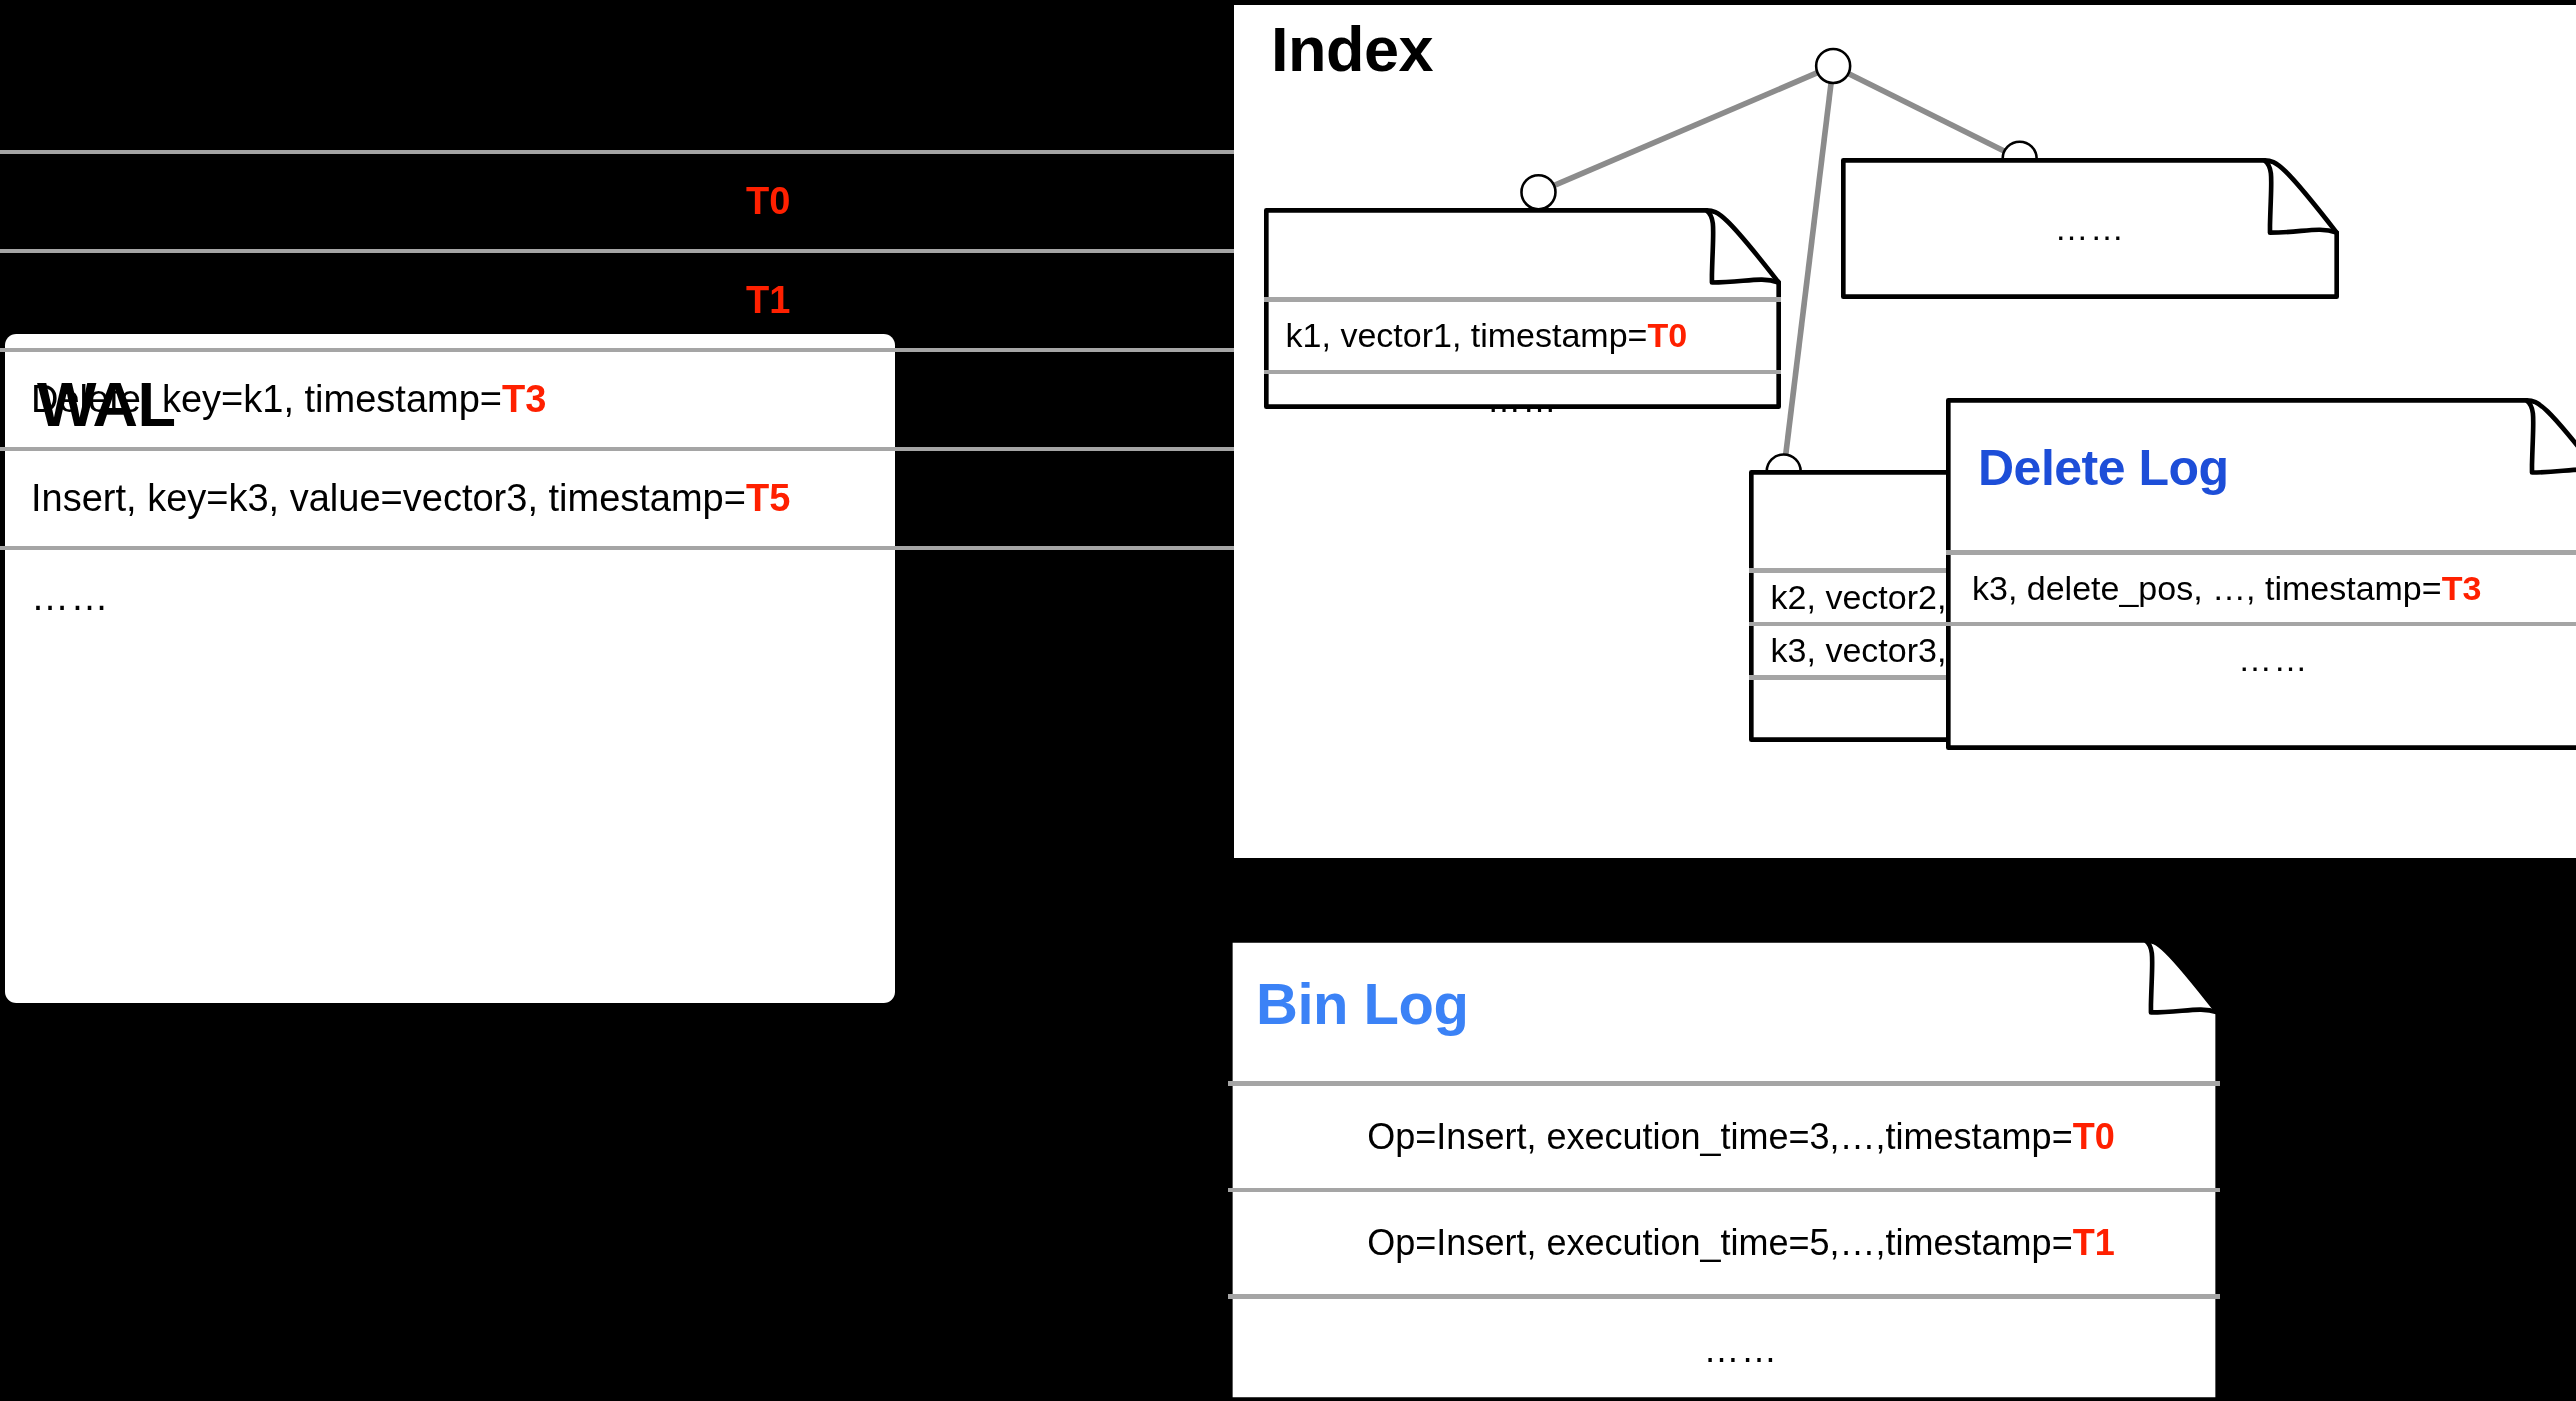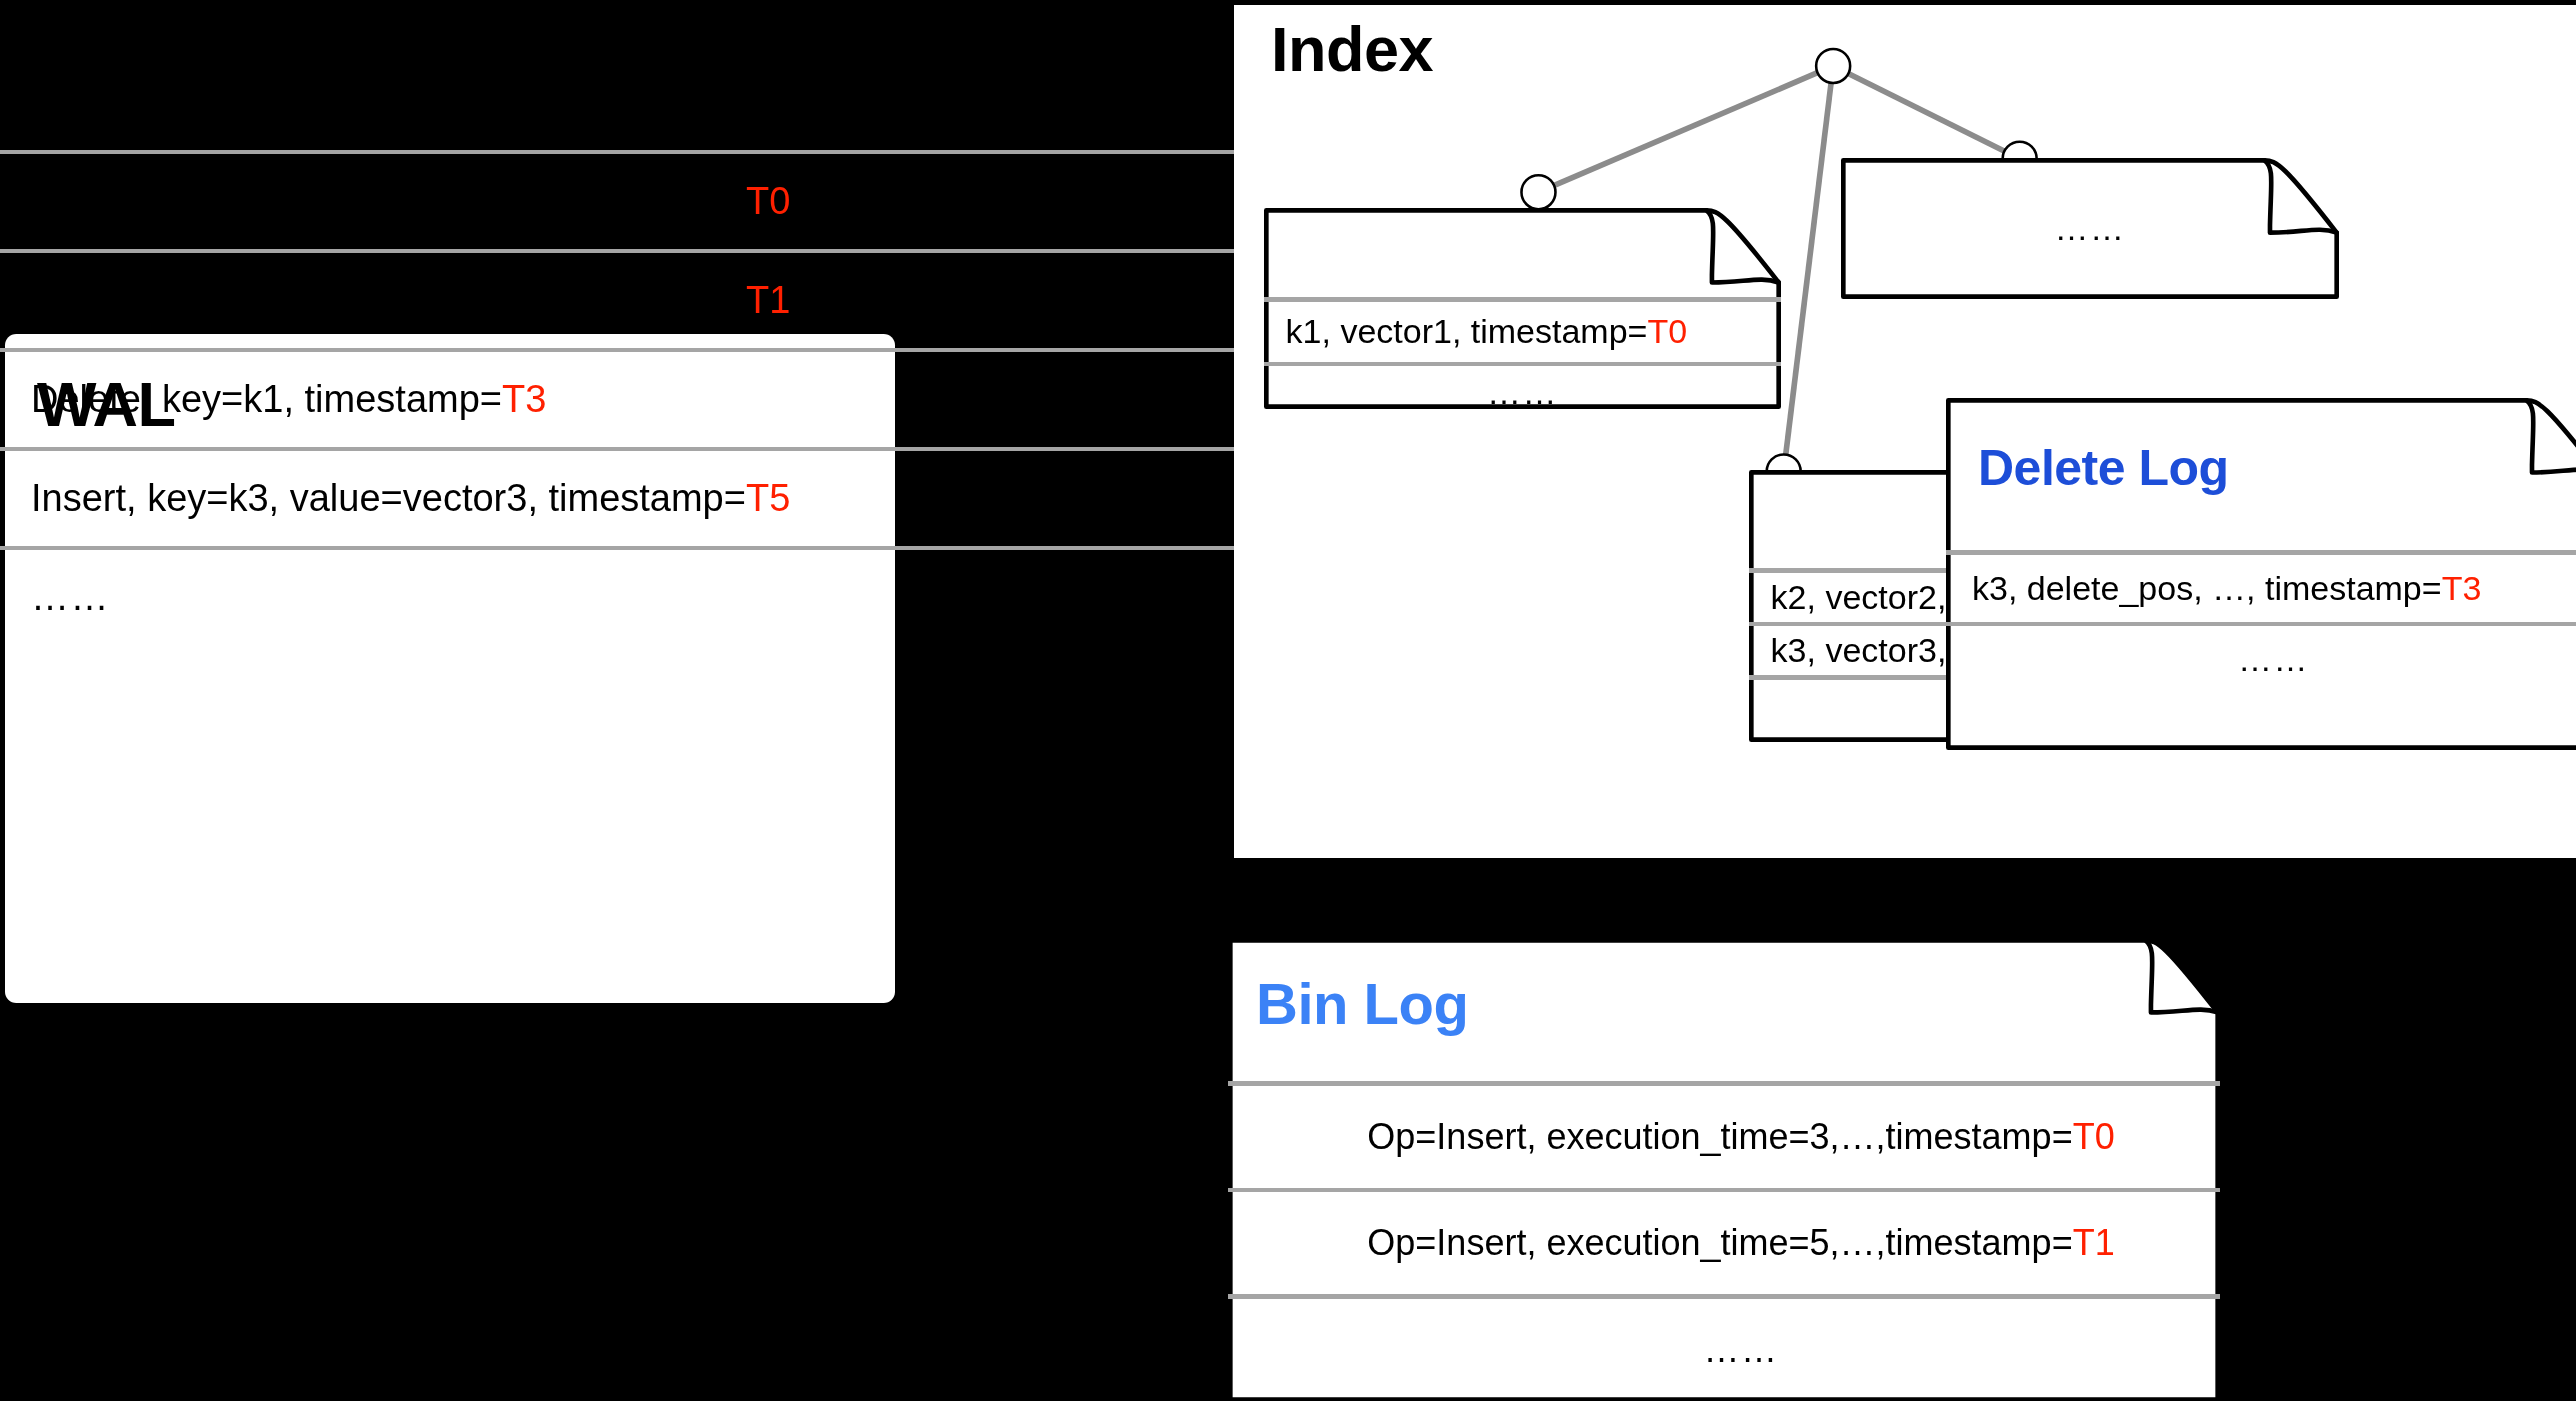--- a/index.html
+++ b/index.html
@@ -15,21 +15,21 @@
   .card{position:absolute;box-sizing:border-box;}
   .card .cardsvg{position:absolute;left:0;top:0;width:100%;height:100%;
                  display:block;pointer-events:none;}
   .card .cardbody{position:absolute;left:0;top:0;right:0;bottom:0;
                   display:flex;flex-direction:column;}
   .card .spacer{flex:0 0 auto;}
   .rowsep{height:4.6px;background:#a5a5a5;flex:0 0 auto;}
   .row{flex:0 0 auto;display:flex;align-items:center;color:#000;white-space:nowrap;}
   .row.center{justify-content:center;}
 
-  .ts{color:#ff2000;font-weight:normal;}
+  .ts{color:#ff2000;font-weight:bold;}
   .dots{letter-spacing:1.5px;}
 
   
   #wal-panel{left:5.2px;top:334px;width:890px;height:669px;}
   #wal-title{left:37px;top:373px;font-size:63px;line-height:63px;}
   #wal-rows{position:absolute;left:0;top:150px;width:100%;}
   #wal-rows .row{height:95px;font-size:38px;padding-left:31px;}
   #wal-rows .rowsep{height:4.1px;}
 
   
@@ -111,21 +111,21 @@
      C 881 4.5 897 14.5 998.5 144.5
      L 998.5 385.5 L 4.5 385.5 Z" fill="#ffffff" stroke="#000000" stroke-width="9" stroke-linejoin="round"></path>
         <path d="M 858.5 4.5
      C 877 18.5 871 44.5 869 130
      L 869 144.5
      C 933 144.5 963 132 998.5 144.5" fill="none" stroke="#000000" stroke-width="9" stroke-linejoin="round" stroke-linecap="round"></path>
       </svg>
     <div class="cardbody">
         <div class="spacer" style="height: 89px;"></div>
         <div class="rowsep" style="background: rgb(165, 165, 165);"></div>
-        <div class="row" style="height: 60px;">
+        <div class="row" style="height: 68px;">
           <span>k1, vector1, timestamp=</span>
           <span class="ts" style="color: rgb(255, 32, 0);">T0</span>
         </div>
         <div class="rowsep" style="background: rgb(165, 165, 165);"></div>
         <div class="row center" style="height: 52px;">
           <span class="dots">……</span>
         </div>
       </div>
   </div>
 

